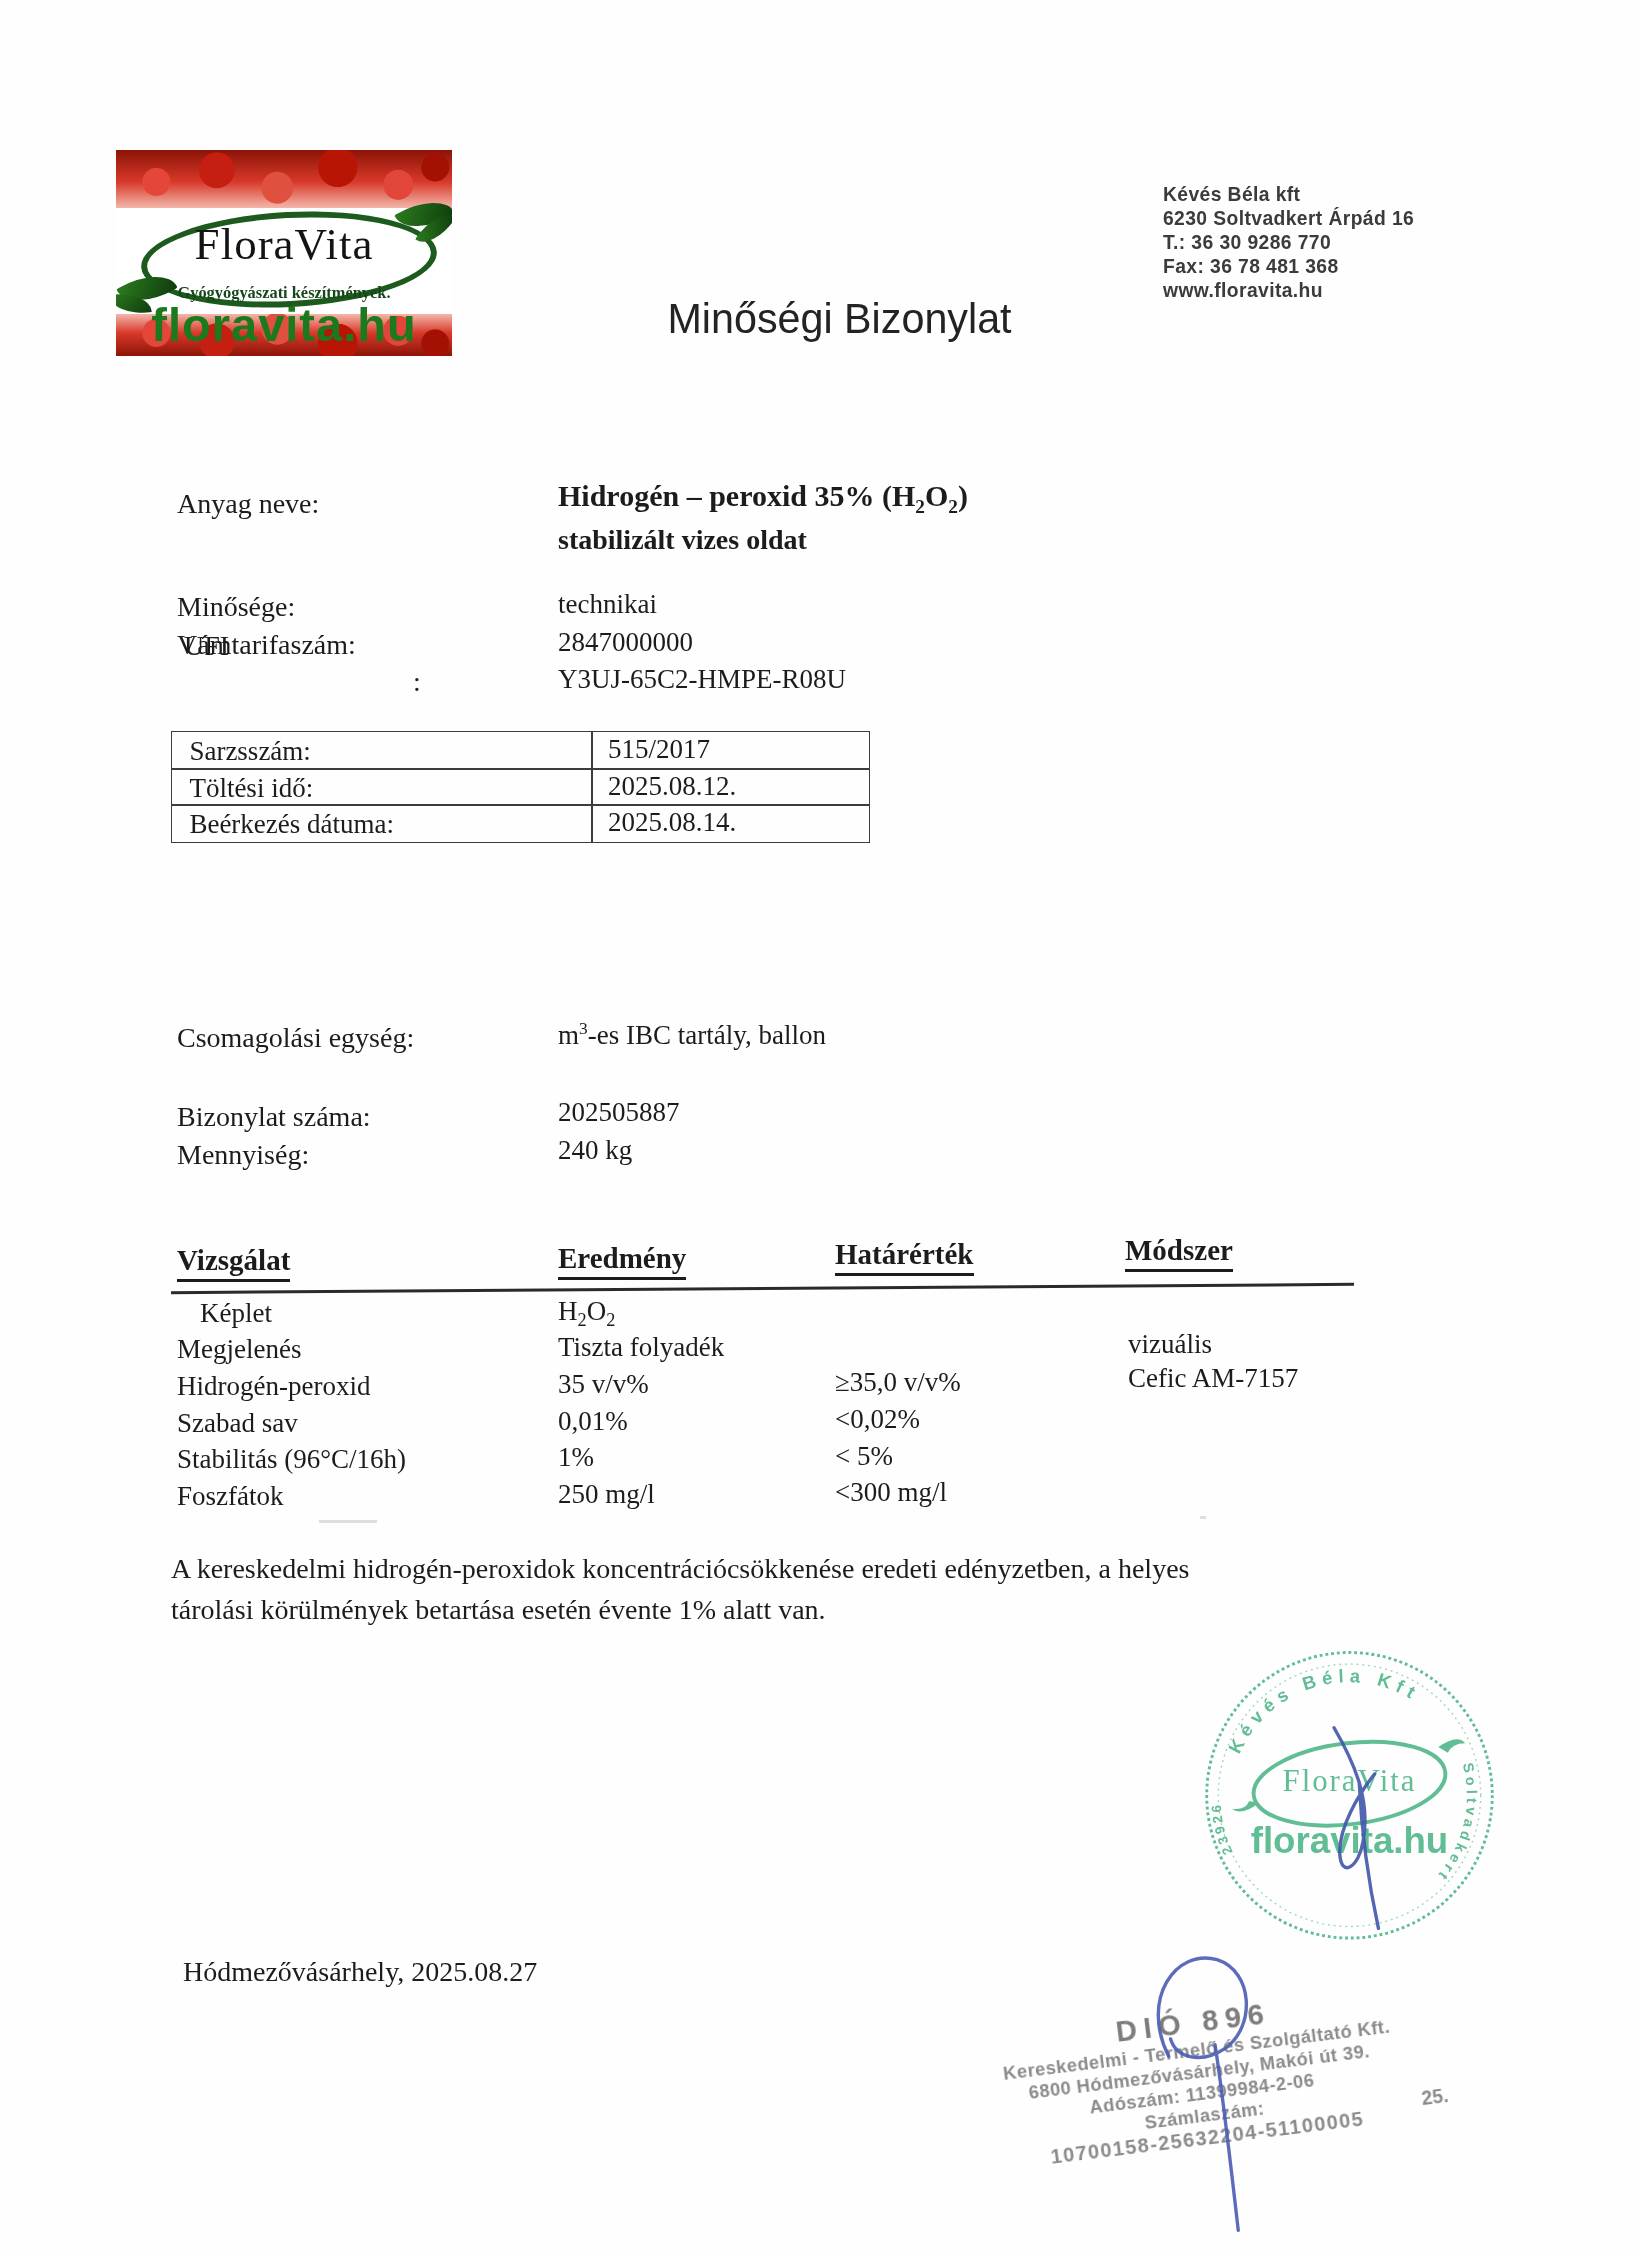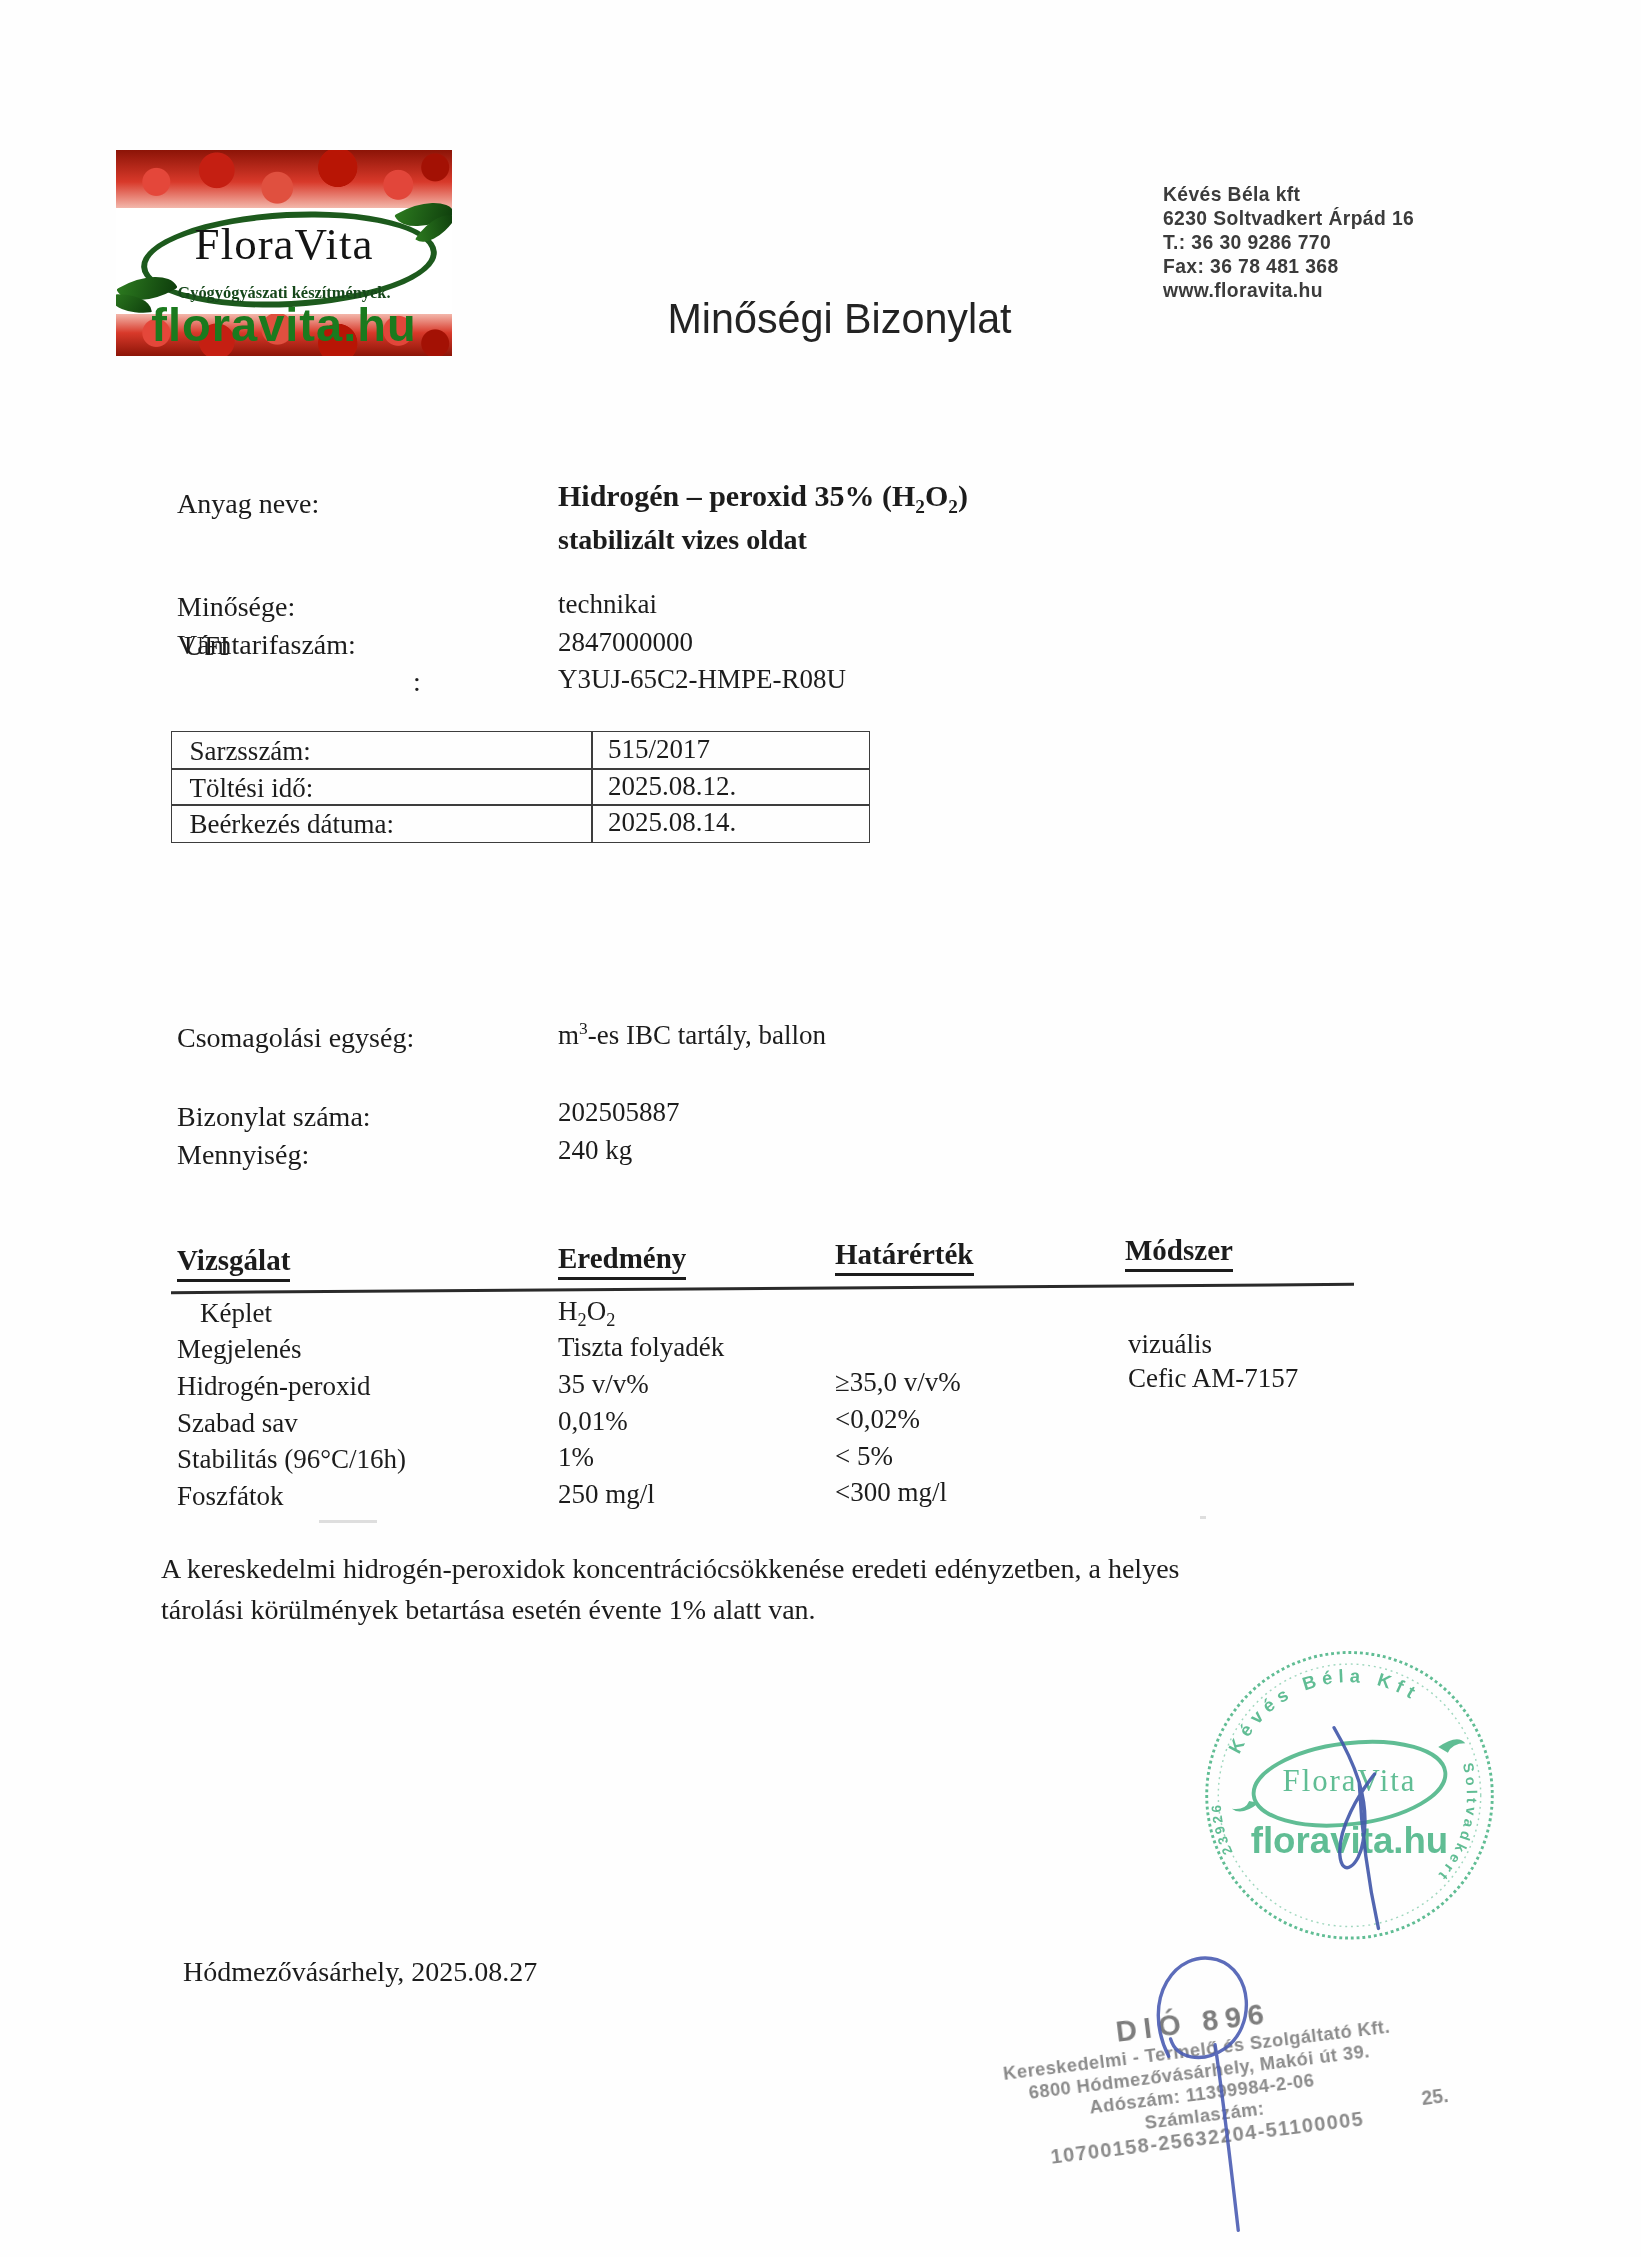--- a/index.html
+++ b/index.html
@@ -184,21 +184,21 @@
   <div class="abs arow" style="left:558px; top:1442px;">1%</div>
   <div class="abs arow" style="left:835px; top:1441px;">&lt; 5%</div>
 
   <div class="abs arow" style="left:177px; top:1481px;">Foszfátok</div>
   <div class="abs arow" style="left:558px; top:1479px;">250 mg/l</div>
   <div class="abs arow" style="left:835px; top:1477px;">&lt;300 mg/l</div>
 
   <div class="abs artifact" style="left:319px; top:1520px; width:58px; height:2.9px;"></div>
   <div class="abs artifact" style="left:1200px; top:1516px; width:5.8px; height:2.9px;"></div>
 
-  <div class="abs para" style="left:161px; top:1548px; width:1255px;">
+  <div class="abs para" style="left:171px; top:1548px; width:1255px;">
     <div>A kereskedelmi hidrogén-peroxidok koncentrációcsökkenése eredeti edényzetben, a helyes</div>
     <div>tárolási körülmények betartása esetén évente 1% alatt van.</div>
   </div>
 
   <div class="abs round-stamp">
     <svg width="359" height="301" viewBox="0 0 372 312">
       <g opacity="0.78">
         <circle cx="186" cy="162" r="148" fill="none" stroke="#35ab77" stroke-width="3" stroke-dasharray="3 3"></circle>
         <circle cx="186" cy="162" r="136" fill="none" stroke="#35ab77" stroke-width="1.5" stroke-dasharray="2 4" opacity="0.6"></circle>
         <defs>

